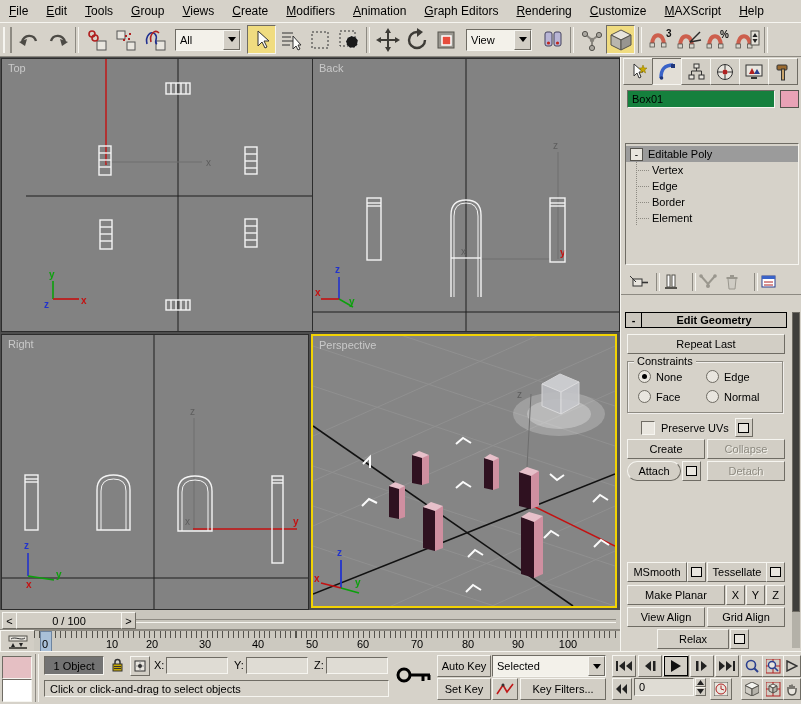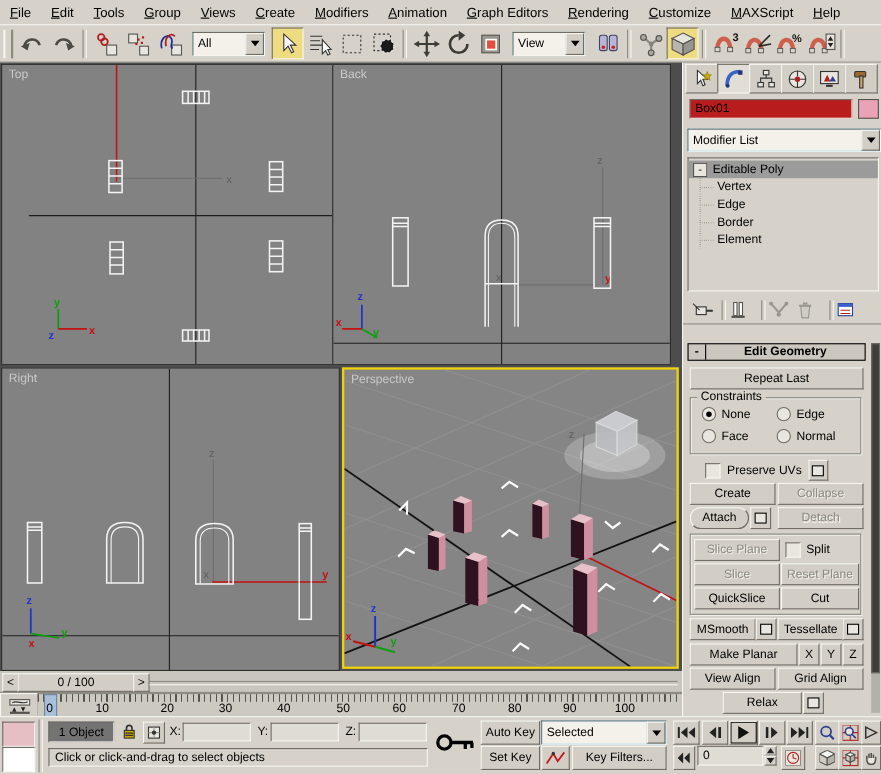--- a/index.html
+++ b/index.html
@@ -313,21 +313,21 @@
         <g>
           <line x1="27" y1="222" x2="27" y2="240" stroke="#0ca00c" stroke-width="1.6"></line>
           <line x1="27" y1="240" x2="53" y2="240" stroke="#c41111" stroke-width="1.6"></line>
           <text x="23" y="219" fill="#0ca00c" font-weight="bold">y</text>
           <text x="55" y="245" fill="#c41111" font-weight="bold">x</text>
           <text x="18" y="249" fill="#2233cc" font-weight="bold">z</text>
         </g>
       </svg>
     </div>
 
-    <div class="vp" id="vp-back" style="left:302px;top:1px;width:306px;height:272px;">
+    <div class="vp" id="vp-back" style="left:312px;top:1px;width:306px;height:272px;">
       <div class="vp-label">Back</div>
       <svg width="306" height="272">
         <line x1="153" y1="0" x2="153" y2="272" stroke="#1e1e1e"></line>
         <line x1="0" y1="253" x2="306" y2="253" stroke="#1e1e1e"></line>
 
         <line x1="245" y1="93" x2="245" y2="200" stroke="#6e6e6e"></line>
         <line x1="166" y1="200" x2="237" y2="200" stroke="#6e6e6e"></line>
         <text x="240" y="90" fill="#5e5e5e">z</text>
         <text x="148" y="196" fill="#5e5e5e">x</text>
         <text x="247" y="197" fill="#c41111" font-weight="bold">y</text>
@@ -478,21 +478,21 @@
           <path d="M3 4 C7 1,13 6,17 3" stroke="#333" fill="none"></path>
           <polygon points="5,8 3,12 7,12" fill="#222"></polygon>
           <polygon points="13,12 11,8 15,8" fill="#222"></polygon>
           <rect x="1" y="12" width="18" height="2" fill="#55534d"></rect>
         </svg>
     </div>
     <div id="ruler">
       <div id="ruler-ticks"></div>
       <div id="frame-marker"></div>
       <span class="tick-num" style="left:11px;">0</span>
-      <span class="tick-num" style="left:59px;">10</span>
+      <span class="tick-num" style="left:78px;">10</span>
       <span class="tick-num" style="left:118px;">20</span>
       <span class="tick-num" style="left:171px;">30</span>
       <span class="tick-num" style="left:224px;">40</span>
       <span class="tick-num" style="left:278px;">50</span>
       <span class="tick-num" style="left:329px;">60</span>
       <span class="tick-num" style="left:383px;">70</span>
       <span class="tick-num" style="left:434px;">80</span>
       <span class="tick-num" style="left:484px;">90</span>
       <span class="tick-num" style="left:534px;">100</span>
     </div>
@@ -703,29 +703,23 @@
           <path d="M9 11 L12 6 L15 11 Z" fill="#2a3f8f"></path>
         </svg>
     </div>
     <div class="tab" style="left:147px;">
       <svg width="18" height="18">
           <rect x="3" y="2" width="10" height="5" rx="1" fill="#9a6a30" stroke="#333"></rect>
           <rect x="7.5" y="6" width="3" height="11" fill="#c8a36a" stroke="#333"></rect>
         </svg>
     </div>
 
-    <div class="abs sunken" style="left:6px;top:33px;width:148px;height:18px;display:flex;align-items:center;padding-left:4px;background:#b91c1c;box-sizing:border-box;">Box01</div>
+    <div class="abs sunken" style="left:6px;top:33px;width:148px;height:18px;display:flex;align-items:center;padding-left:4px;background:#15803d;box-sizing:border-box;">Box01</div>
     <div class="abs" style="left:159px;top:33px;width:19px;height:18px;background:#e9a2b6;border:1px solid #55534d;box-sizing:border-box;"></div>
 
-    <div class="dd abs" style="left:4px;top:60px;width:174px;height:19px;">
-      <div class="dd-txt">Modifier List</div>
-      <div class="dd-btn">
-          <div class="tri-down"></div>
-        </div>
-    </div>
 
     <div class="abs sunken" style="left:4px;top:86px;width:174px;height:122px;background:#d6d2c9;padding-top:2px;box-sizing:border-box;">
       <div class="stack-row" style="background:#9b9b9b;">
         <span style="width:11px;height:11px;margin:0 5px 0 4px;border:1px solid #55534d;background:#e9e6df;display:flex;align-items:center;justify-content:center;font-size:10px;line-height:9px;">-</span>
         <span>Editable Poly</span>
       </div>
       <div class="stack-row stack-sub">
           <span class="dotline"></span>
           <span>Vertex</span>
         </div>
@@ -824,31 +818,20 @@
     </div>
 
     <div class="btn abs" style="left:6px;top:382px;width:76px;height:18px;">Create</div>
     <div class="btn dis abs" style="left:86px;top:382px;width:76px;height:18px;">Collapse</div>
     <div class="btn abs" style="left:6px;top:404px;width:52px;height:18px;border-radius:10px;">Attach</div>
     <div class="btn abs setbox" style="left:61px;top:404px;width:17px;height:18px;">
         <span class="sq"></span>
       </div>
     <div class="btn dis abs" style="left:86px;top:404px;width:76px;height:18px;">Detach</div>
 
-    <div class="abs grp" style="left:6px;top:428px;width:154px;height:72px;">
-      <div class="btn dis abs" style="left:3px;top:4px;width:76px;height:18px;">Slice Plane</div>
-      <div class="abs" style="left:86px;top:7px;display:flex;align-items:center;gap:5px;">
-          <span class="chk"></span>
-          <span>Split</span>
-        </div>
-      <div class="btn dis abs" style="left:3px;top:26px;width:76px;height:18px;">Slice</div>
-      <div class="btn dis abs" style="left:82px;top:26px;width:69px;height:18px;">Reset Plane</div>
-      <div class="btn abs" style="left:3px;top:48px;width:76px;height:18px;">QuickSlice</div>
-      <div class="btn abs" style="left:82px;top:48px;width:69px;height:18px;">Cut</div>
-    </div>
 
     <div class="btn abs" style="left:6px;top:505px;width:58px;height:18px;">MSmooth</div>
     <div class="btn abs setbox" style="left:66px;top:505px;width:17px;height:18px;">
         <span class="sq"></span>
       </div>
     <div class="btn abs" style="left:86px;top:505px;width:58px;height:18px;">Tessellate</div>
     <div class="btn abs setbox" style="left:145px;top:505px;width:17px;height:18px;">
         <span class="sq"></span>
       </div>
 

